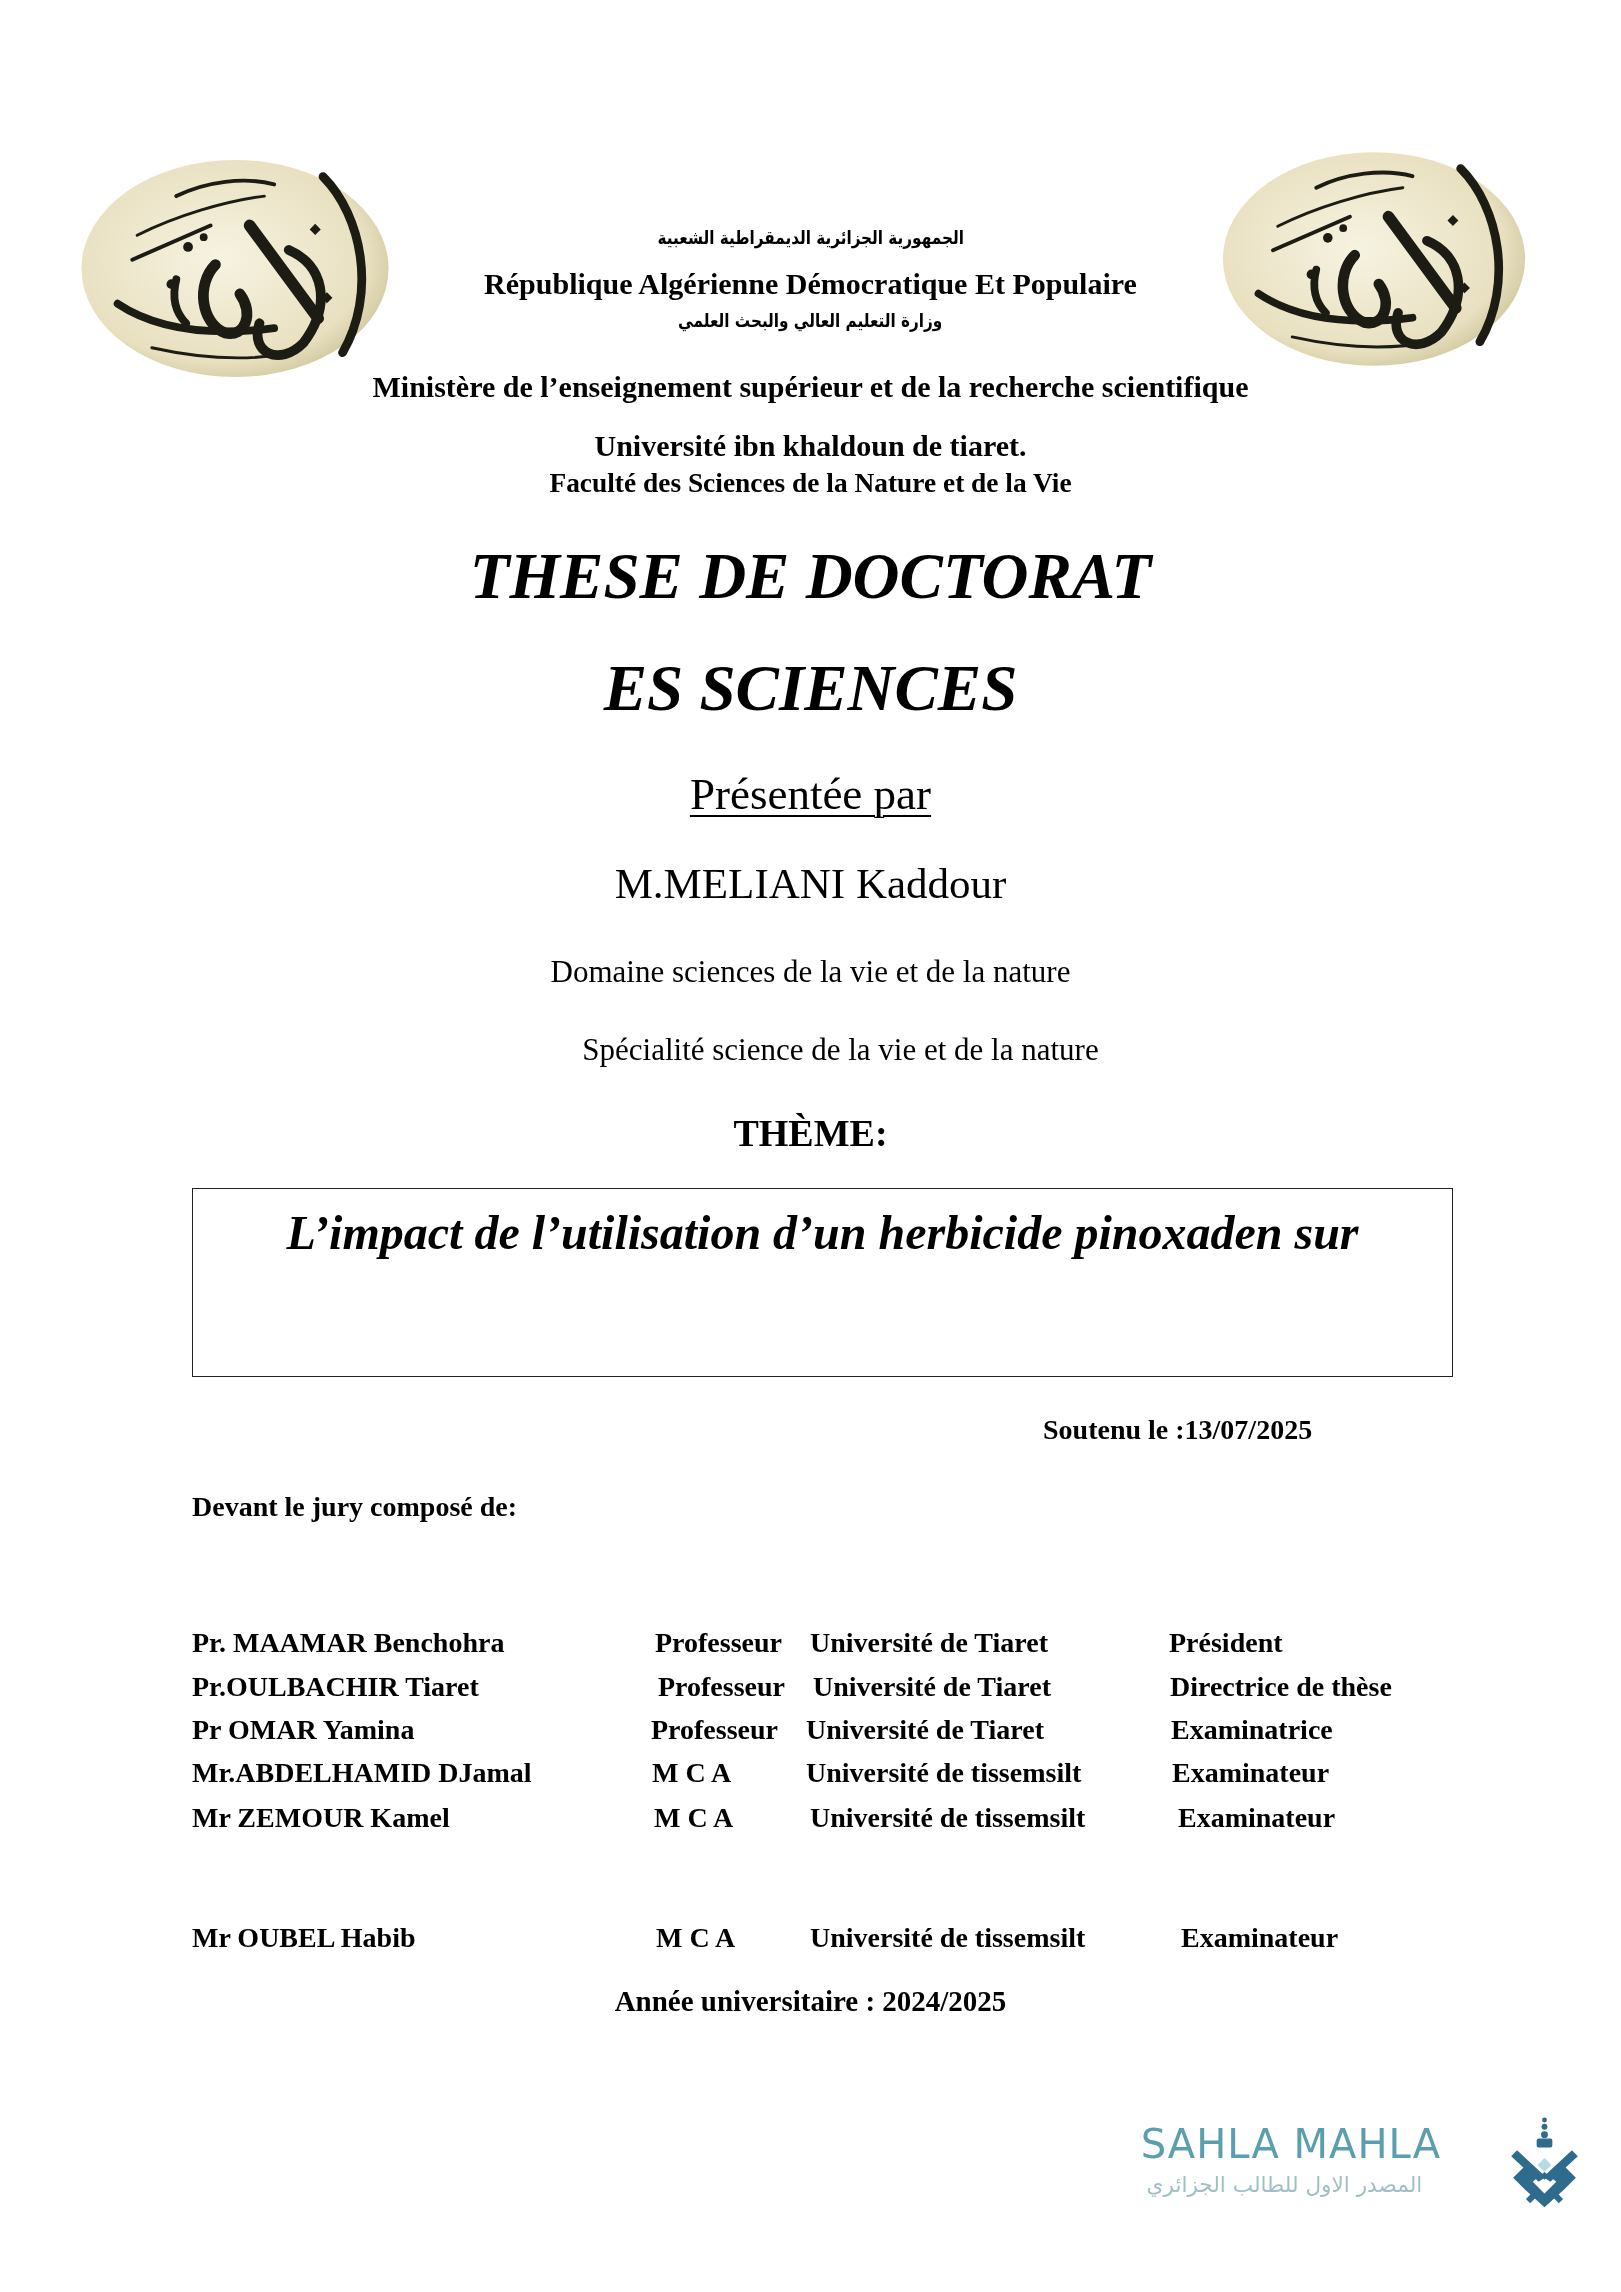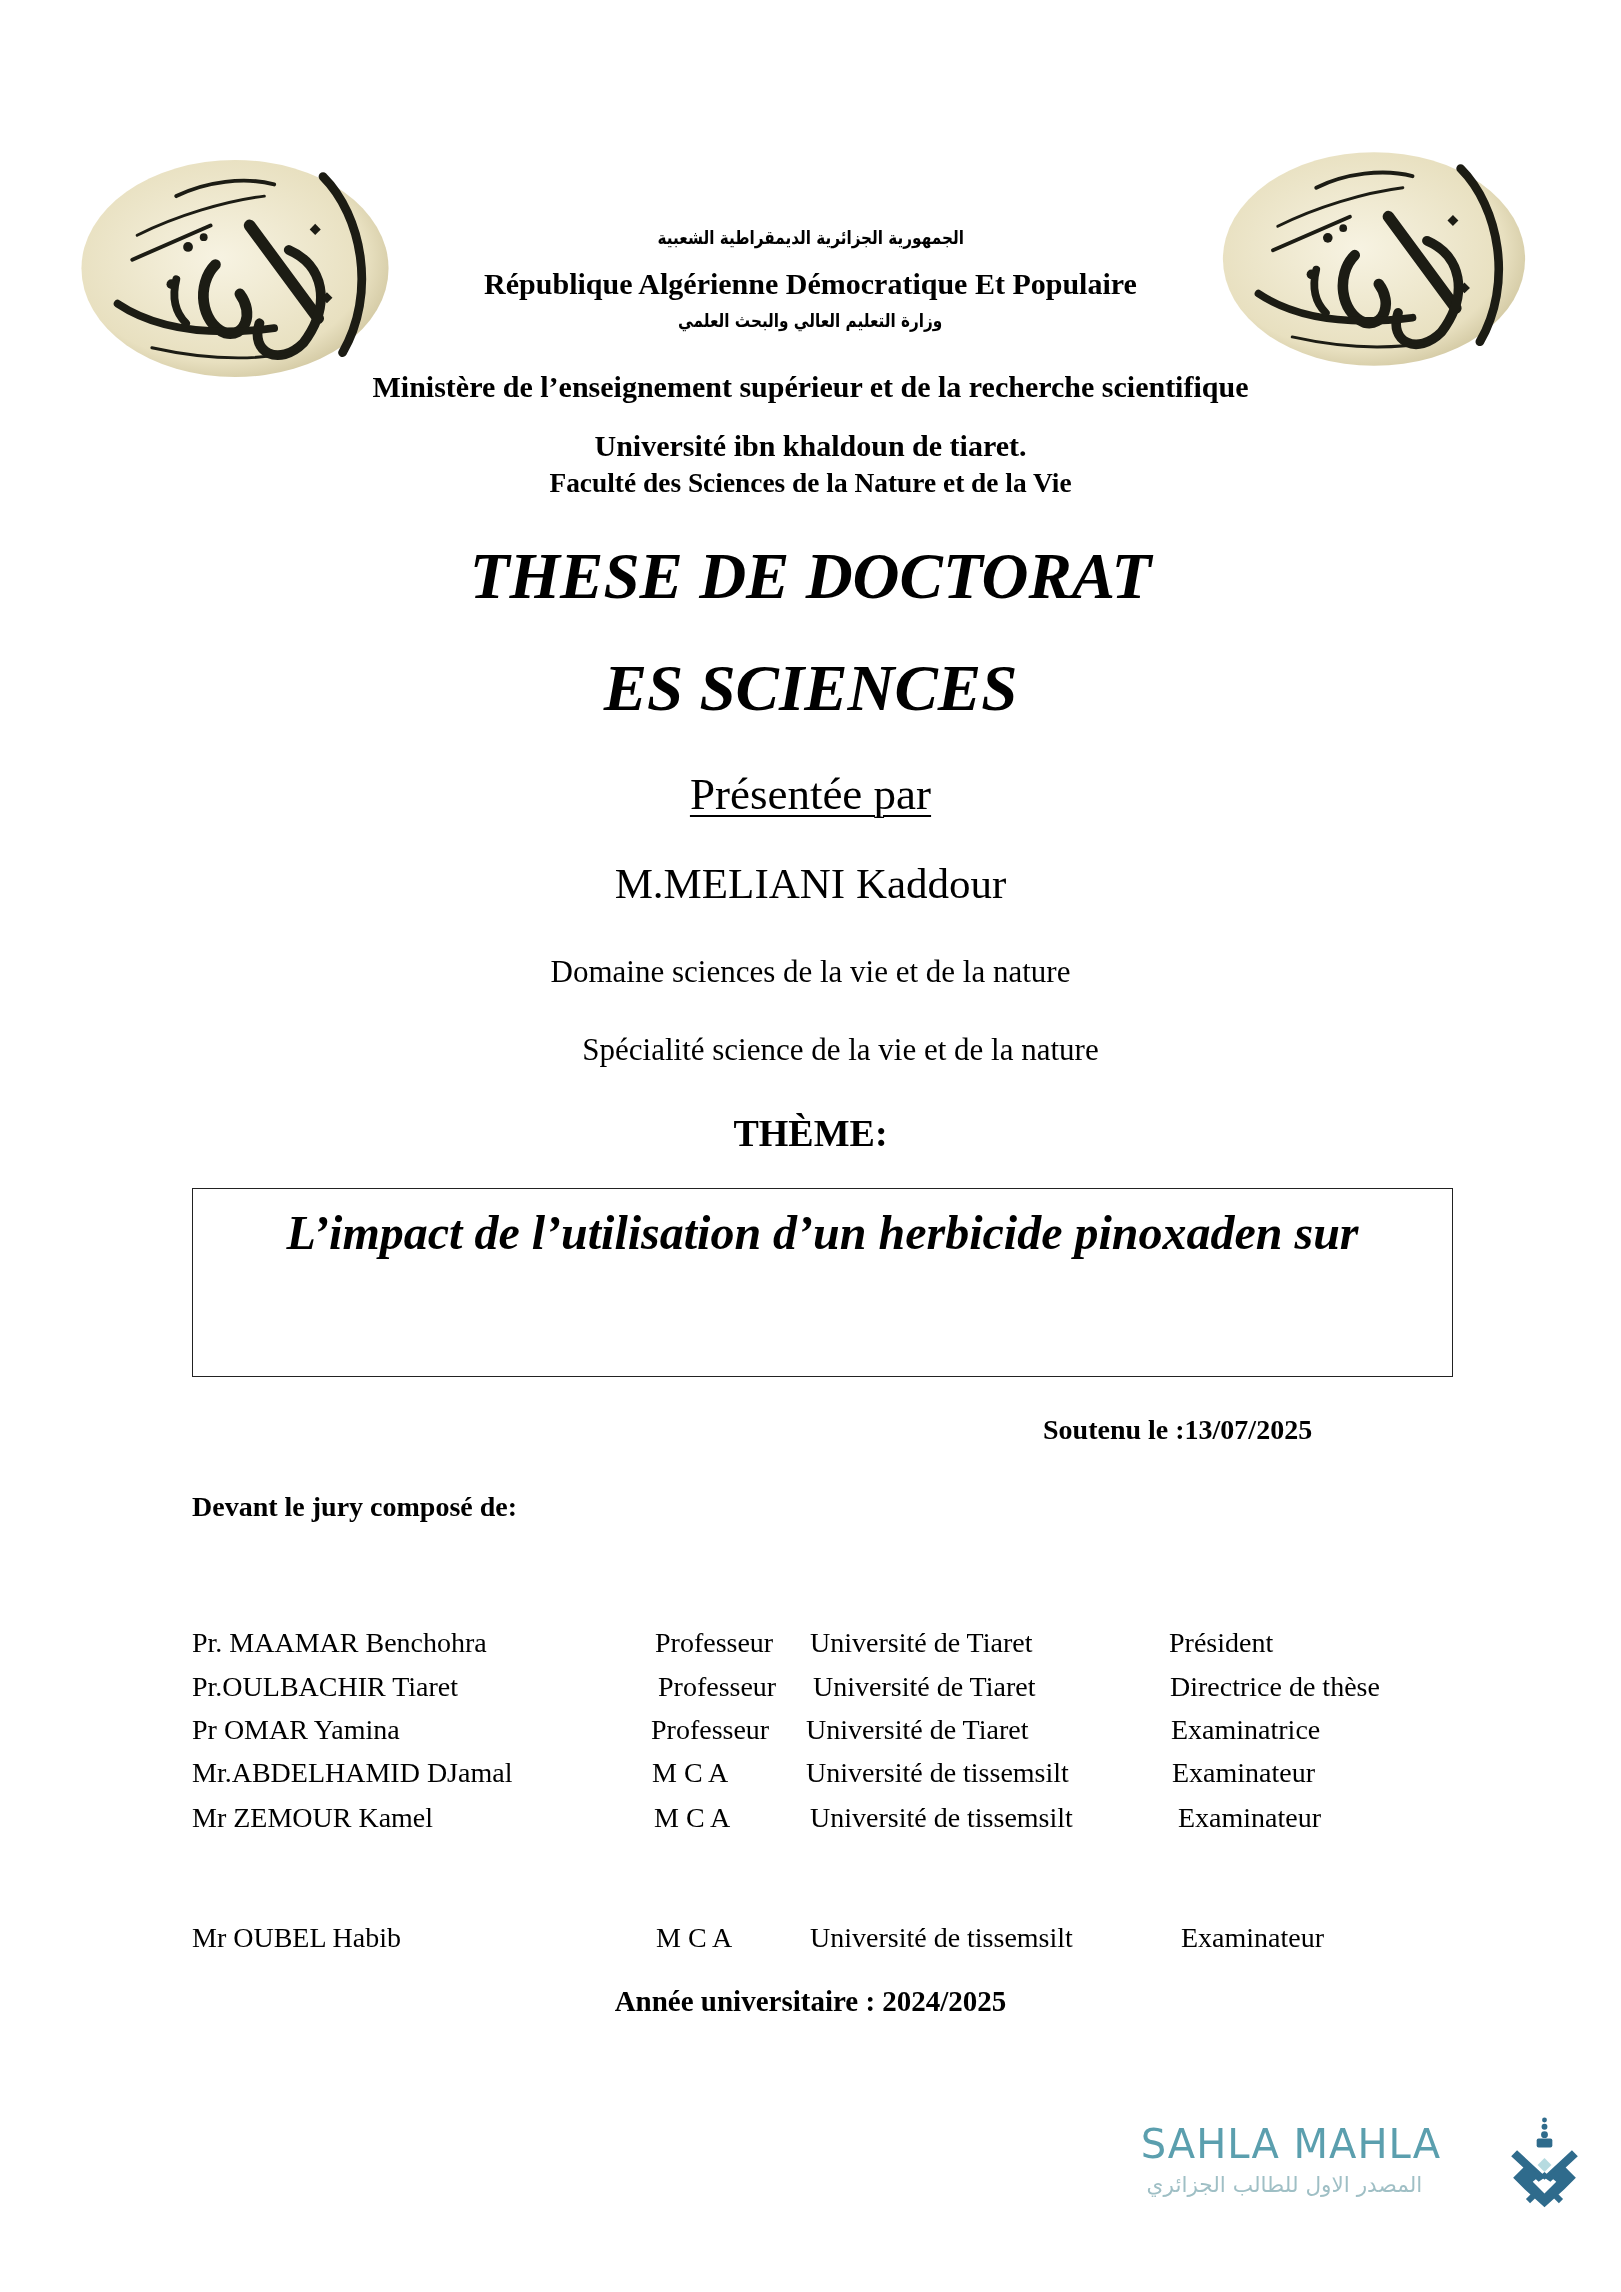--- a/index.html
+++ b/index.html
@@ -27,21 +27,21 @@
   #spec { top:1032px; font-size:31px;padding-left:30px; }
   #theme { top:1111px; font-size:38px; font-weight:bold; }
 
   #theme-box { left:192px; top:1188px; width:1261px; height:189px; border:1.5px solid #222; box-sizing:border-box; }
   .theme-line { position:absolute; left:0; width:100%; text-align:center; font-style:italic; font-weight:bold; font-size:48px; white-space:nowrap; }
   #tl1 { top:15.7px; } #tl2 { top:74px; }
 
   #soutenu { left:1043px; top:1414px; font-size:28px; font-weight:bold; white-space:nowrap; }
   #devant { left:192px; top:1491px; font-size:28px; font-weight:bold; white-space:nowrap; }
 
-  .jury-row { position:absolute; left:0; width:1621px; height:39px; font-size:28px; font-weight:normal; white-space:nowrap; }
+  .jury-row { position:absolute; left:0; width:1621px; height:39px; font-size:28px; font-weight:bold; white-space:nowrap; }
   .jury-row span { position:absolute; top:0; }
   .c-name { left:192px; }
 
   #annee { top:1985px; font-size:29px; font-weight:bold; }
 
   #sahla { left:1127px; top:2117px; width:451px; height:98px; }
   #sahla-title { position:absolute; left:13.7px; top:3.9px; font-family:"DejaVu Sans", sans-serif; font-size:40px; color:#5b9fae; letter-spacing:1px; white-space:nowrap; }
   #sahla-tag { position:absolute; left:19.6px; top:55px; font-family:"DejaVu Sans", sans-serif; font-size:21.6px; color:#9fbfc5; direction:rtl; white-space:nowrap; width:363px; text-align:left; }
   #sahla-emblem { position:absolute; left:382px; top:0px; }
 </style>

